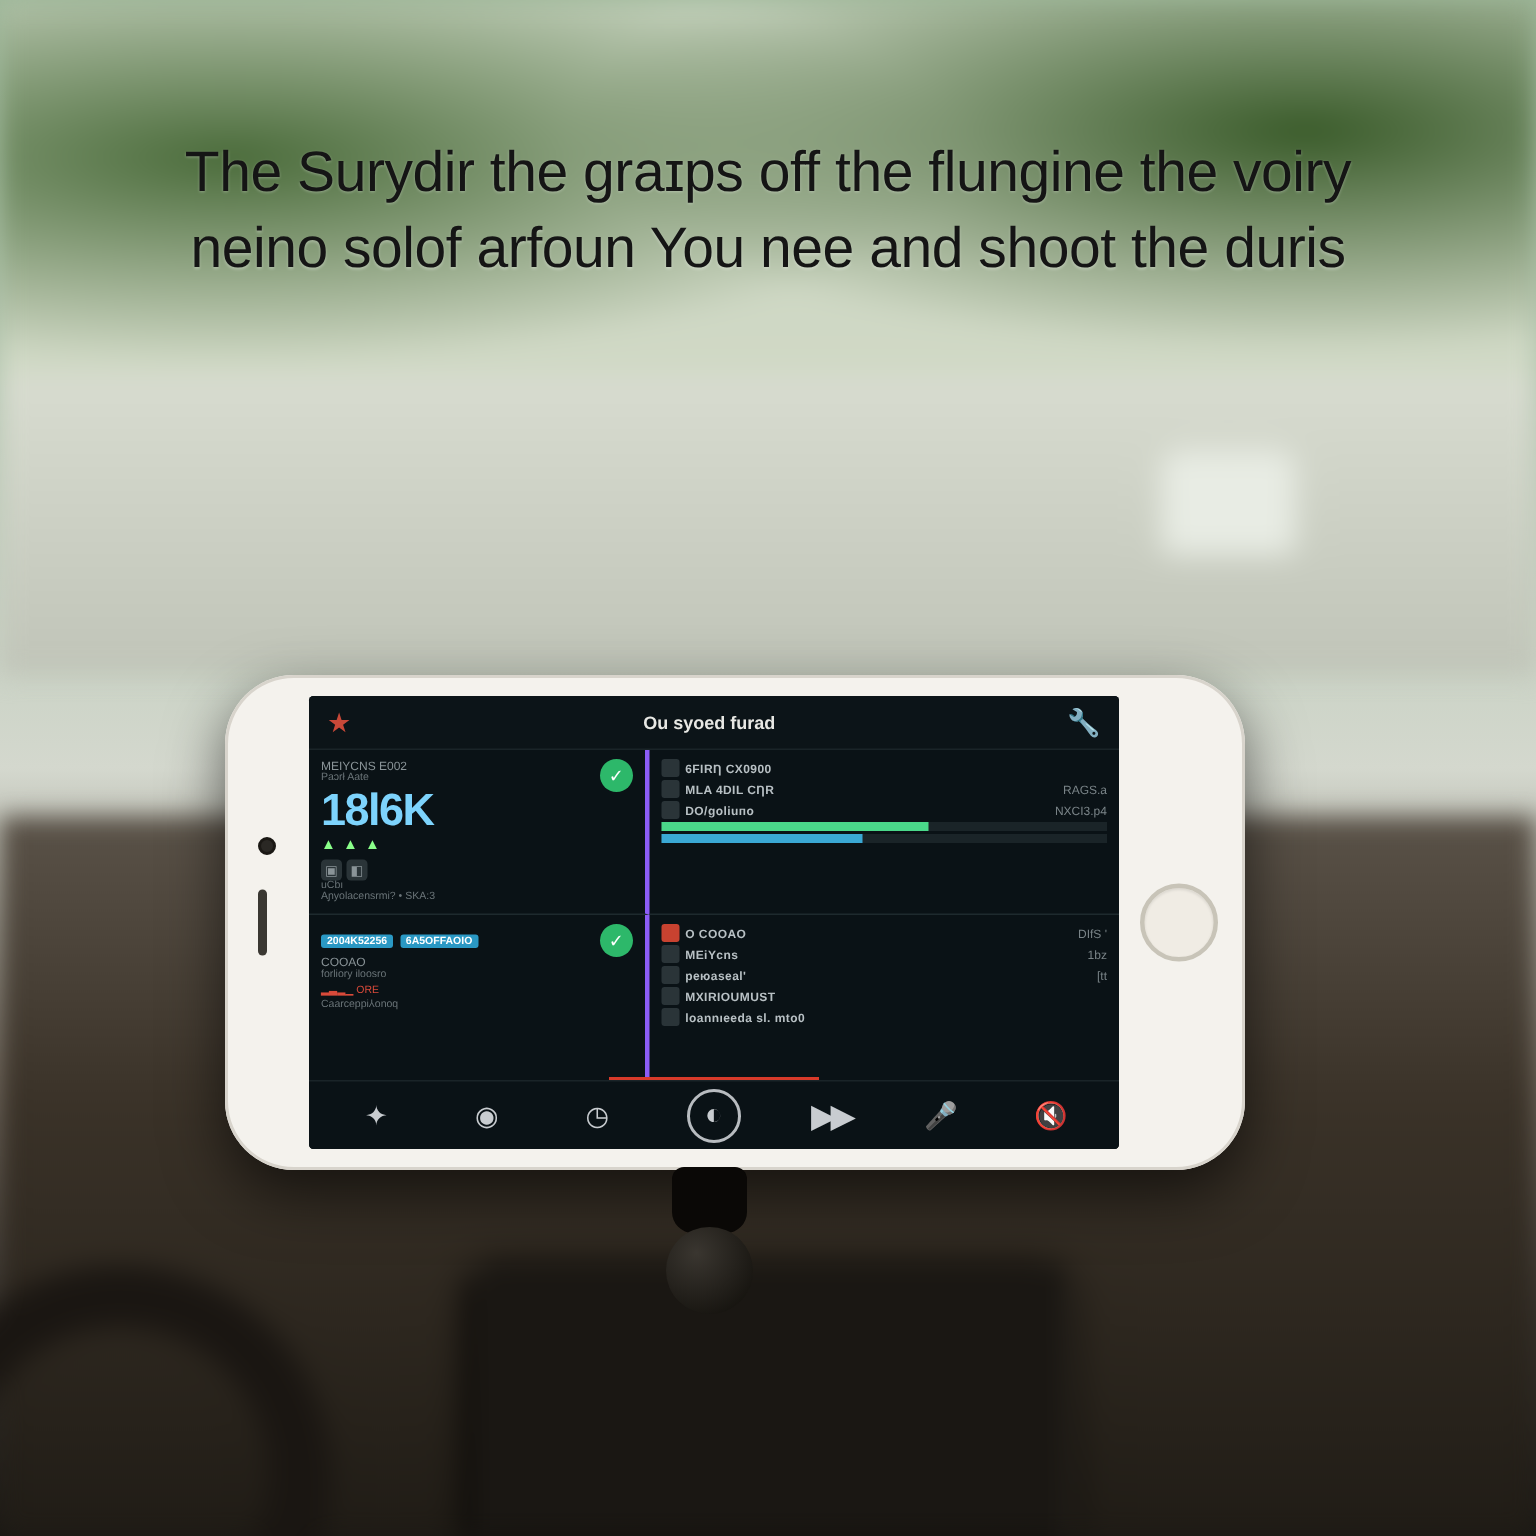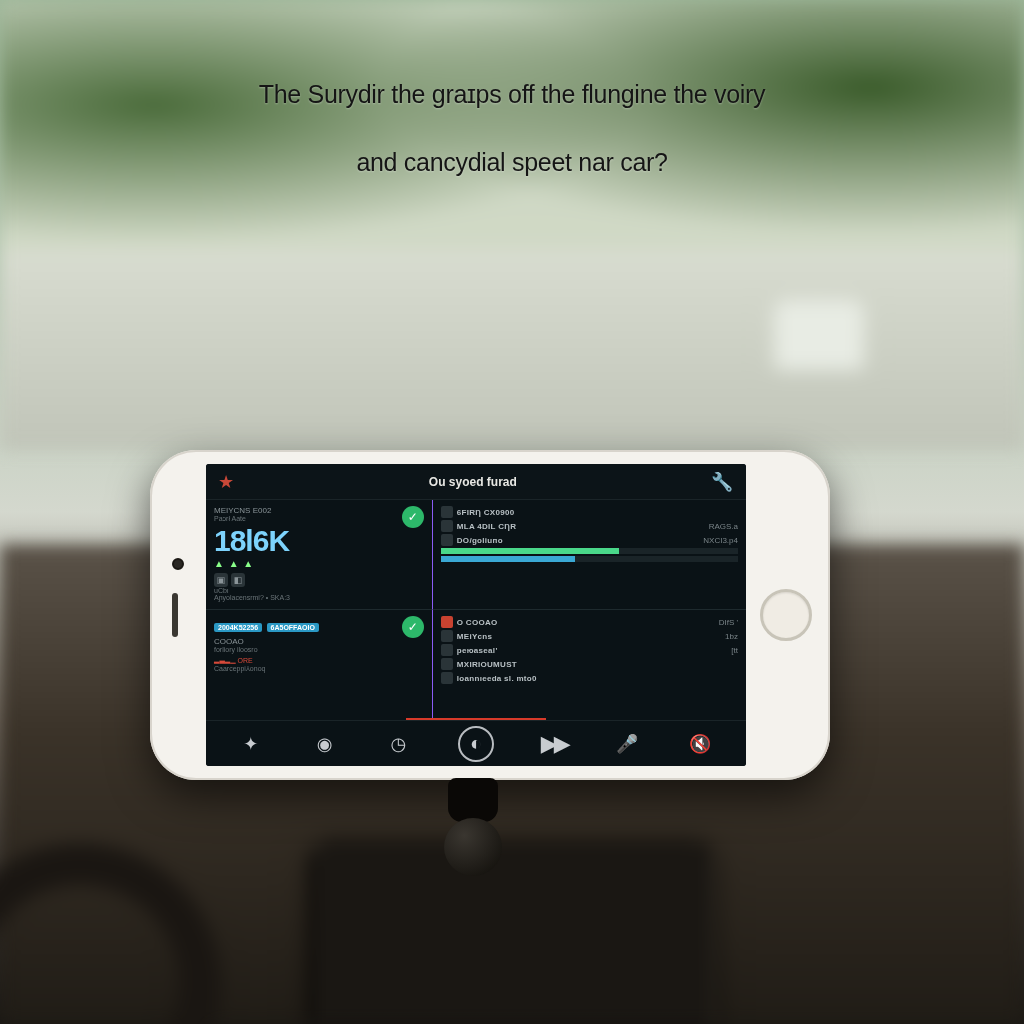--- a/index.html
+++ b/index.html
@@ -53,23 +53,23 @@
   .bg-wheel {
     position: absolute;
     bottom: -100px; left: -60px;
     width: 280px; height: 280px;
     border: 40px solid #1a1612;
     border-radius: 50%;
     filter: blur(4px);
   }
   .headline {
     position: absolute;
-    top: 78px; left: 70px; right: 70px;
+    top: 90px; left: 70px; right: 70px;
     text-align: center;
-    font-size: 25px;
+    font-size: 38px;
     line-height: 1.35;
     color: #151515;
     font-weight: 400;
     letter-spacing: -0.3px;
     text-shadow: 0 1px 2px rgba(255,255,255,0.3);
   }
   
   .phone {
     position: absolute;
     top: 450px; left: 150px;
@@ -134,21 +134,21 @@
   .star-icon { color: #c84838; }
   
   .app-main {
     flex: 1;
     display: grid;
     grid-template-columns: 42% 58%;
     grid-template-rows: 1fr 1fr;
     background: #0a1216;
   }
   .panel {
-    border-right: 1px solid #8b5cf6;
+    border-right: 3px solid #8b5cf6;
     border-bottom: 1px solid #1e2a2e;
     padding: 6px 8px;
     position: relative;
     overflow: hidden;
   }
   .panel:nth-child(even) { border-right: none; }
   .panel:nth-child(n+3) { border-bottom: none; }
   .panel-label {
     font-size: 8px;
     color: #8a9498;
@@ -276,22 +276,21 @@
   <div class="bg-trees"></div>
   <div class="bg-road-surface"></div>
   <div class="bg-car"></div>
   <div class="bg-dashboard"></div>
   <div class="bg-vents"></div>
   <div class="bg-wheel"></div>
 </div>
 
 <div class="headline">
   <span>The Surydir the graɪps off the flungine the voiry</span><br>
-  <br>
-  <span>and cancydial speet nar car?</span>
+  <span>neino solof arfoun You nee and shoot the duris</span><br>
 </div>
 
 <div class="phone">
   <div class="phone-speaker"></div>
   <div class="phone-cam"></div>
   <div class="home-button"></div>
 
   <div class="screen">
 
     <div class="app-header">

